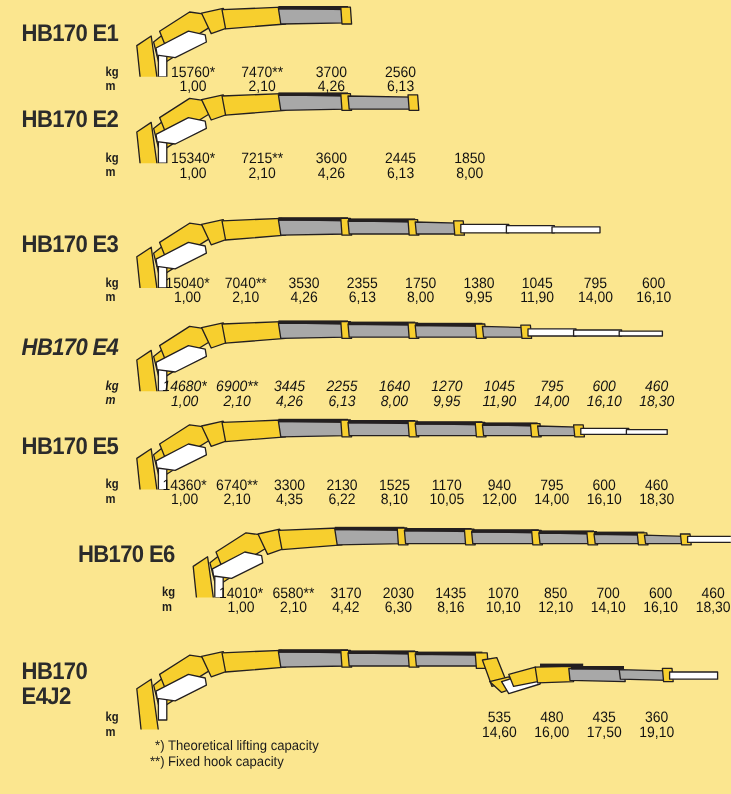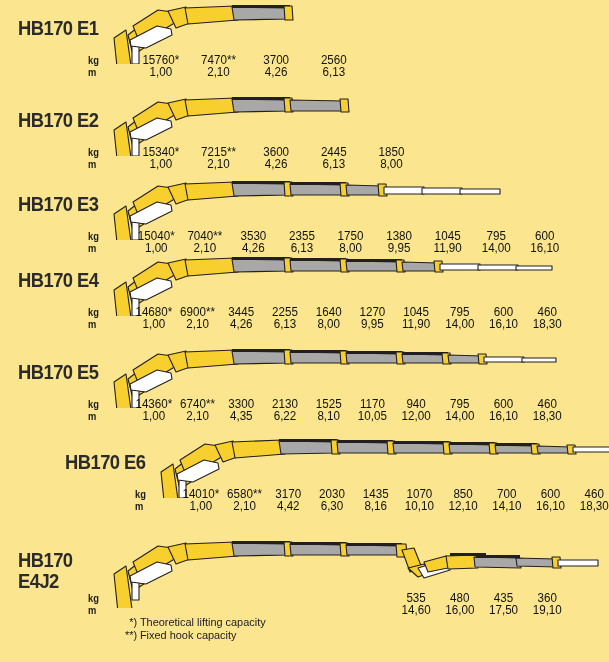--- a/index.html
+++ b/index.html
@@ -117,21 +117,21 @@
       </div>
       <div class="trow">
         <div class="cell">1,00</div>
         <div class="cell">2,10</div>
         <div class="cell">4,26</div>
         <div class="cell">6,13</div>
       </div>
     </div>
   </div>
 
-  <div class="model" style="top:92px;height:90px;">
+  <div class="model" style="top:72px;height:90px;">
     <div class="crane" style="top:2px;">
       <svg width="609" height="62" viewBox="0 0 609 62">
         <g stroke="#231f20" stroke-width="1.1" stroke-linejoin="round">
           <polygon points="114,36 126,28 133,78 119,84" fill="#f7cf2e"></polygon>
           <polygon points="128,33 142,22 147,44 133,53" fill="#f7cf2e"></polygon>
           <rect x="132" y="40" width="7" height="22" fill="#ffffff"></rect>
           <polygon points="133,24 158,8 172,10 176,20 150,36 137,34" fill="#f7cf2e"></polygon>
           <polygon points="130,38 157,24 171,27 172,33 146,46 131,44" fill="#ffffff"></polygon>
           <polygon points="168,9 186,5 193,20 176,26" fill="#f7cf2e"></polygon>
           <polygon points="185,6 235,4 238,18 188,22" fill="#f7cf2e"></polygon>
@@ -216,21 +216,21 @@
         <div class="cell">6,13</div>
         <div class="cell">8,00</div>
         <div class="cell">9,95</div>
         <div class="cell">11,90</div>
         <div class="cell">14,00</div>
         <div class="cell">16,10</div>
       </div>
     </div>
   </div>
 
-  <div class="model" style="top:252px;height:90px;">
+  <div class="model" style="top:262px;height:90px;font-style:italic;">
     <div class="crane" style="top:2px;">
       <svg width="609" height="62" viewBox="0 0 609 62">
         <g stroke="#231f20" stroke-width="1.1" stroke-linejoin="round">
           <polygon points="114,36 126,28 133,78 119,84" fill="#f7cf2e"></polygon>
           <polygon points="128,33 142,22 147,44 133,53" fill="#f7cf2e"></polygon>
           <rect x="132" y="40" width="7" height="22" fill="#ffffff"></rect>
           <polygon points="133,24 158,8 172,10 176,20 150,36 137,34" fill="#f7cf2e"></polygon>
           <polygon points="130,38 157,24 171,27 172,33 146,46 131,44" fill="#ffffff"></polygon>
           <polygon points="168,9 186,5 193,20 176,26" fill="#f7cf2e"></polygon>
           <polygon points="185,6 235,4 238,18 188,22" fill="#f7cf2e"></polygon>

